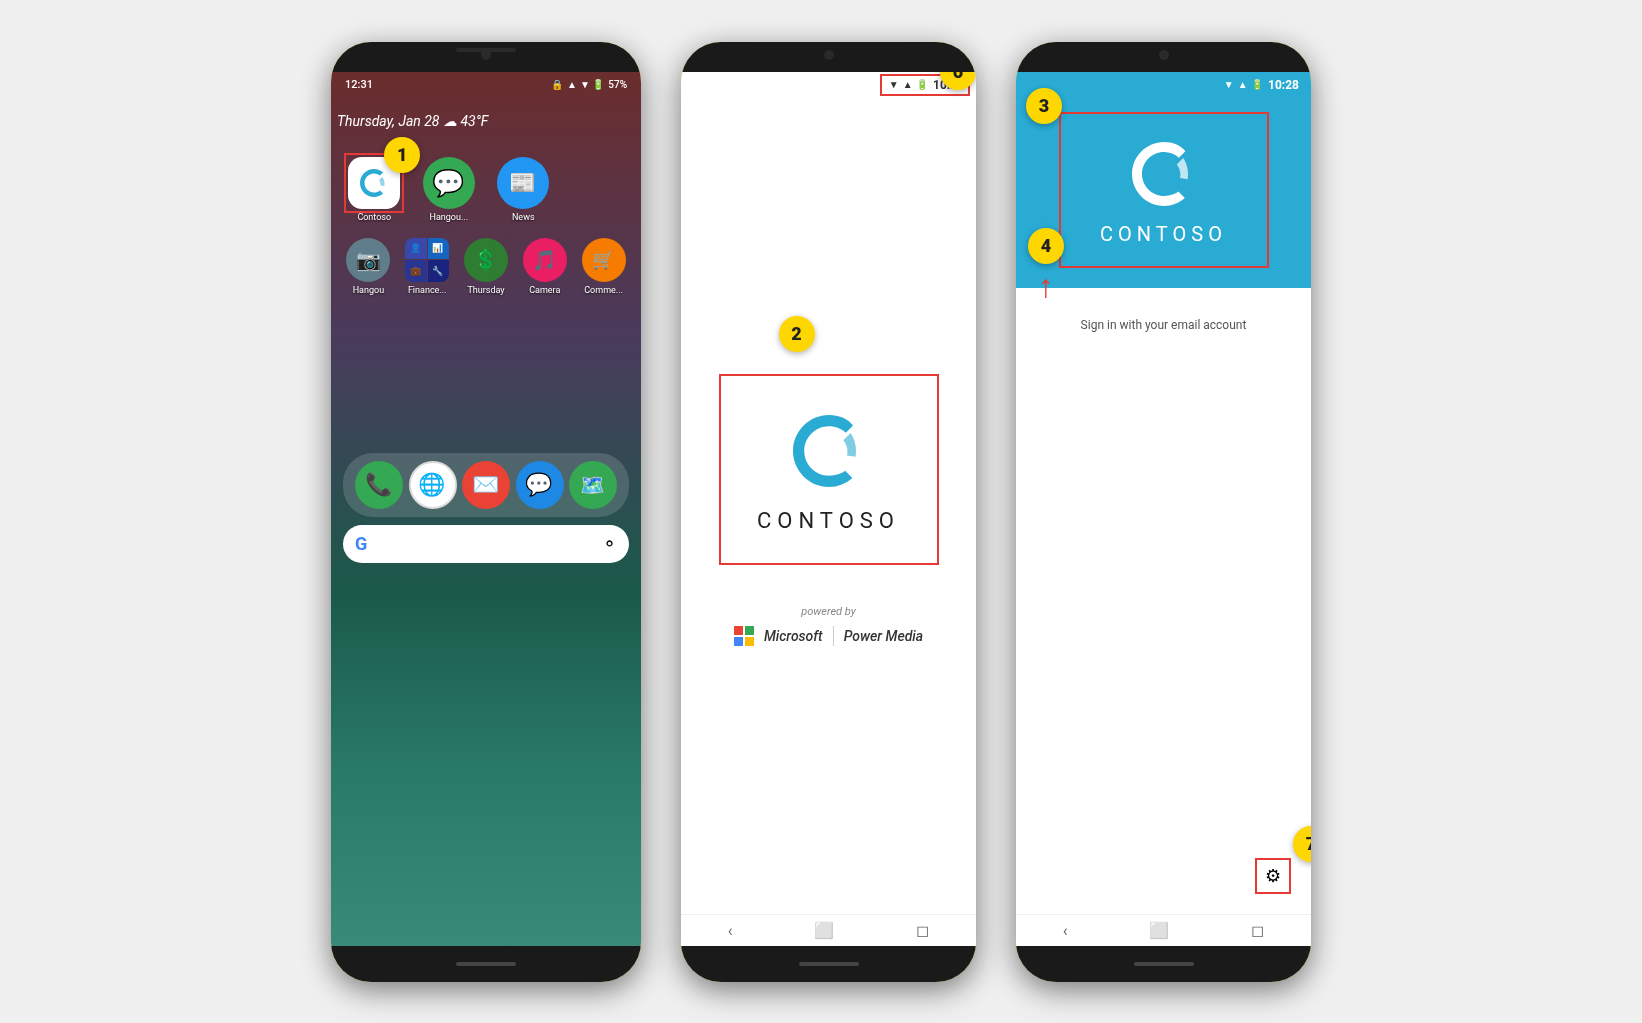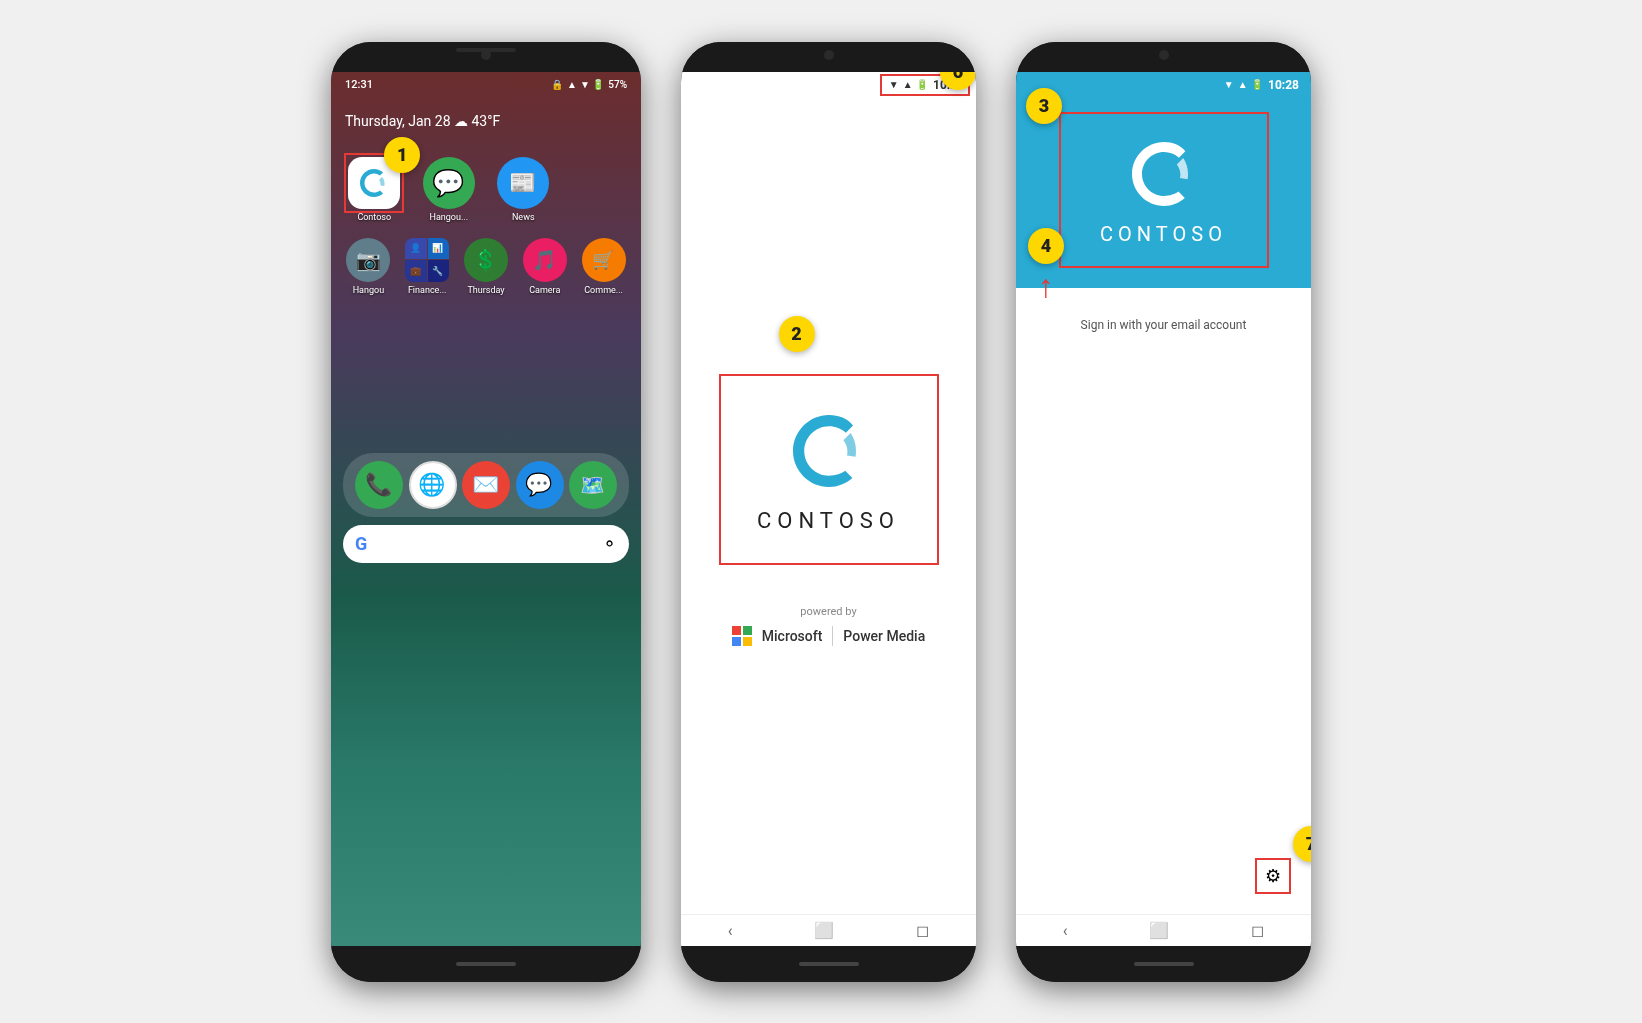--- a/index.html
+++ b/index.html
@@ -11,21 +11,21 @@
       align-items: center;
       justify-content: center;
       gap: 40px;
       font-family: 'Roboto', Arial, sans-serif;
       overflow: hidden;
     }
 
     
     .phone {
       position: relative;
-      background: #0f172a;
+      background: #fde047;
       border-radius: 40px;
       display: flex;
       flex-direction: column;
       align-items: center;
       overflow: hidden;
       box-shadow: 0 8px 30px rgba(0,0,0,0.5);
     }
 
     .phone-1 {
       width: 310px;
@@ -106,22 +106,23 @@
     }
 
     .status-icons {
       display: flex;
       align-items: center;
       gap: 3px;
       font-size: 10px;
     }
 
     .date-weather {
-      padding: 16px 14px 8px;
+      padding: 16px 6px 8px;
       color: white;
+      font-style: italic;
     }
     .date-text {
       font-size: 14px;
       font-weight: 400;
     }
 
     .app-grid {
       padding: 10px 12px;
       display: grid;
       grid-template-columns: repeat(4, 1fr);
@@ -232,20 +233,21 @@
     .contoso-name {
       font-size: 22px;
       letter-spacing: 6px;
       color: #222;
       font-weight: 400;
     }
 
     .powered-by {
       margin-top: 40px;
       text-align: center;
+      font-style: italic;
     }
 
     .powered-by-text {
       font-size: 11px;
       color: #888;
       margin-bottom: 8px;
     }
 
     .ms-logo-row {
       display: flex;

